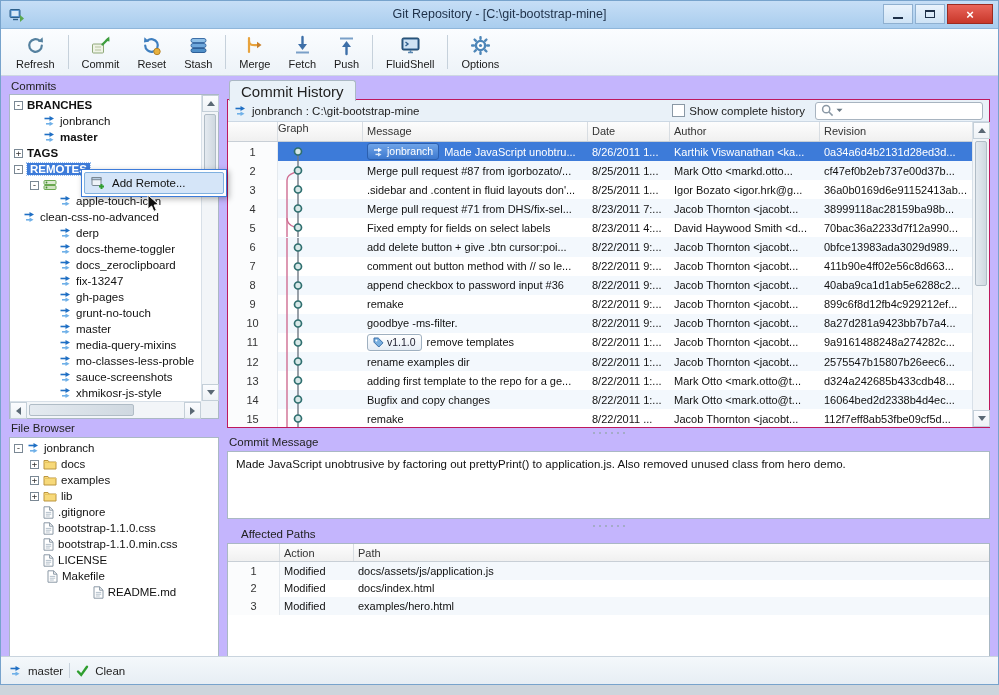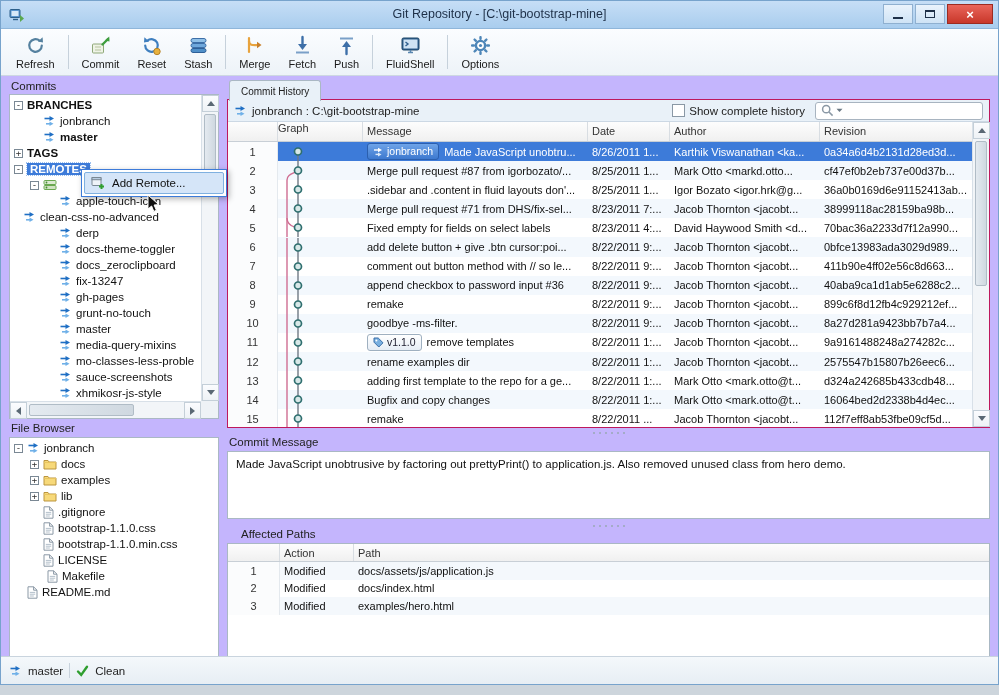--- a/index.html
+++ b/index.html
@@ -44,21 +44,21 @@
   .sbbtn{position:absolute;width:17px;height:17px;background:linear-gradient(#fbfcfe,#eef2f6);border:1px solid #c4cfd8;display:flex;align-items:center;justify-content:center;}
   .tri{width:0;height:0;border-style:solid;}
   .tri.up{border-width:0 4px 5px 4px;border-color:transparent transparent #5a6874 transparent;}
   .tri.down{border-width:5px 4px 0 4px;border-color:#5a6874 transparent transparent transparent;}
   .tri.left{border-width:4px 5px 4px 0;border-color:transparent #5a6874 transparent transparent;}
   .tri.right{border-width:4px 0 4px 5px;border-color:transparent transparent transparent #5a6874;}
   .sbthumb{position:absolute;background:linear-gradient(90deg,#e4eaf0,#cfd8e0);border:1px solid #b0bcc6;border-radius:2px;}
   .sbcorner{position:absolute;width:17px;height:17px;right:0;bottom:0;background:#eef2f6;}
 
   
-  #tab{position:absolute;left:228px;top:79px;height:21px;padding:0 11px;background:#e9f1f8;border:1px solid #aab8c4;border-bottom:none;border-radius:3px 3px 0 0;font-size:10px;color:#222;display:flex;align-items:center;z-index:2;}
+  #tab{position:absolute;left:228px;top:79px;height:21px;padding:0 11px;background:#e9f1f8;border:1px solid #aab8c4;border-bottom:none;border-radius:3px 3px 0 0;font-size:15px;color:#222;display:flex;align-items:center;z-index:2;}
   #history-panel{position:absolute;left:226px;top:98px;right:8px;height:329px;background:#fff;border:1px solid #be185d;}
   #hp-toolbar{position:absolute;left:0;right:0;top:0;height:22px;background:#e9f1f8;border-bottom:1px solid #ccd8e4;display:flex;align-items:center;padding:0 6px;font-size:11.5px;color:#222;}
   #hp-toolbar .bc{margin-left:5px;}
   #hp-right{margin-left:auto;display:flex;align-items:center;}
   .chk{width:13px;height:13px;border:1px solid #8a98a5;background:#fff;flex:0 0 13px;}
   .chklabel{font-size:11.5px;margin-left:4px;color:#222;}
   .searchbox{margin-left:10px;width:168px;height:18px;background:#fff;border:1px solid #a8b4c0;border-radius:3px;display:flex;align-items:center;padding:0 5px;}
   .searchbox input{border:none;outline:none;flex:1;min-width:0;font-size:11px;background:transparent;font-family:"Liberation Sans",sans-serif;}
   .searchbox .chev{margin-left:2px;margin-right:4px;}
   #hp-head{position:absolute;left:0;right:17px;top:22px;height:20px;display:flex;background:linear-gradient(#fdfdfd,#f0f0f0);border-bottom:1px solid #c8cfd6;}
@@ -566,21 +566,21 @@
           <span class="hspacer"></span>
           <span class="icn">
             <svg width="11" height="13" viewBox="0 0 11 13">
               <path d="M1 .8h5.6L10 4.2v8H1z" fill="#fff" stroke="#8a98a5"></path>
               <path d="M6.6.8v3.4H10" fill="none" stroke="#8a98a5"></path>
               <path d="M2.8 6.4h5.4M2.8 8.2h5.4M2.8 10h4" stroke="#aab8c4" stroke-width=".9"></path>
             </svg>
           </span>
           <span class="tlab">Makefile</span>
         </div>
-        <div class="trow" style="padding-left: 4px;">
+        <div class="trow" style="padding-left: 32px; justify-content: center;">
           <span class="hspacer"></span>
           <span class="icn">
             <svg width="11" height="13" viewBox="0 0 11 13">
               <path d="M1 .8h5.6L10 4.2v8H1z" fill="#fff" stroke="#8a98a5"></path>
               <path d="M6.6.8v3.4H10" fill="none" stroke="#8a98a5"></path>
               <path d="M2.8 6.4h5.4M2.8 8.2h5.4M2.8 10h4" stroke="#aab8c4" stroke-width=".9"></path>
             </svg>
           </span>
           <span class="tlab">README.md</span>
         </div>

